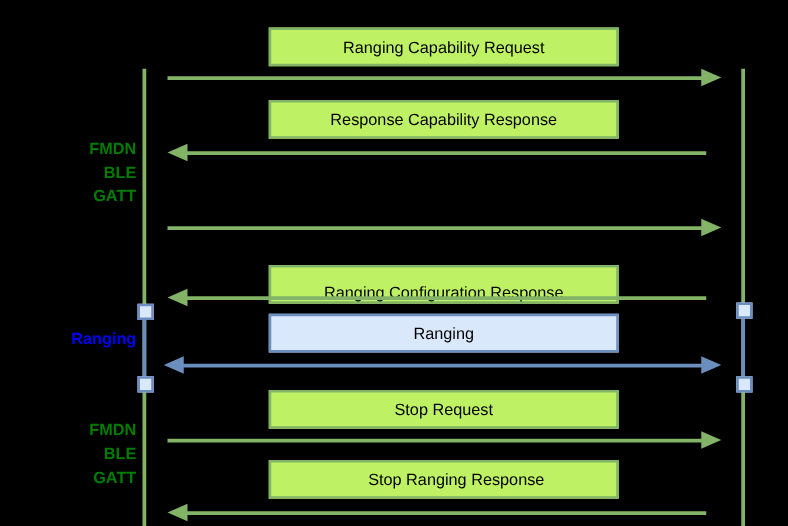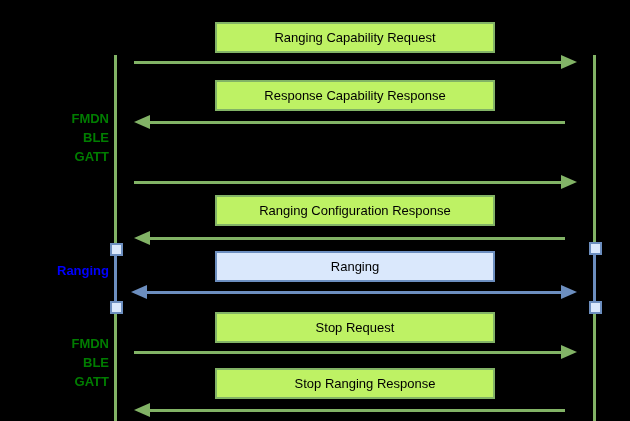--- a/index.html
+++ b/index.html
@@ -94,21 +94,21 @@
   <div class="arrow dir-left c-green" style="left:134px;top:115px;width:431px;">
     <div class="line"></div>
     <div class="ah-l"></div>
   </div>
 
   <div class="arrow dir-right c-green" style="left:134px;top:175px;width:443px;">
     <div class="line"></div>
     <div class="ah-r"></div>
   </div>
 
-  <div class="msg-box box-green" style="top:195px;">
+  <div class="msg-box box-green" style="top:212px;align-items:flex-end;">
     <span>Ranging Configuration Response</span>
   </div>
   <div class="arrow dir-left c-green" style="left:134px;top:231px;width:431px;">
     <div class="line"></div>
     <div class="ah-l"></div>
   </div>
 
   <div class="msg-box box-blue" style="top:251px;">
     <span>Ranging</span>
   </div>

